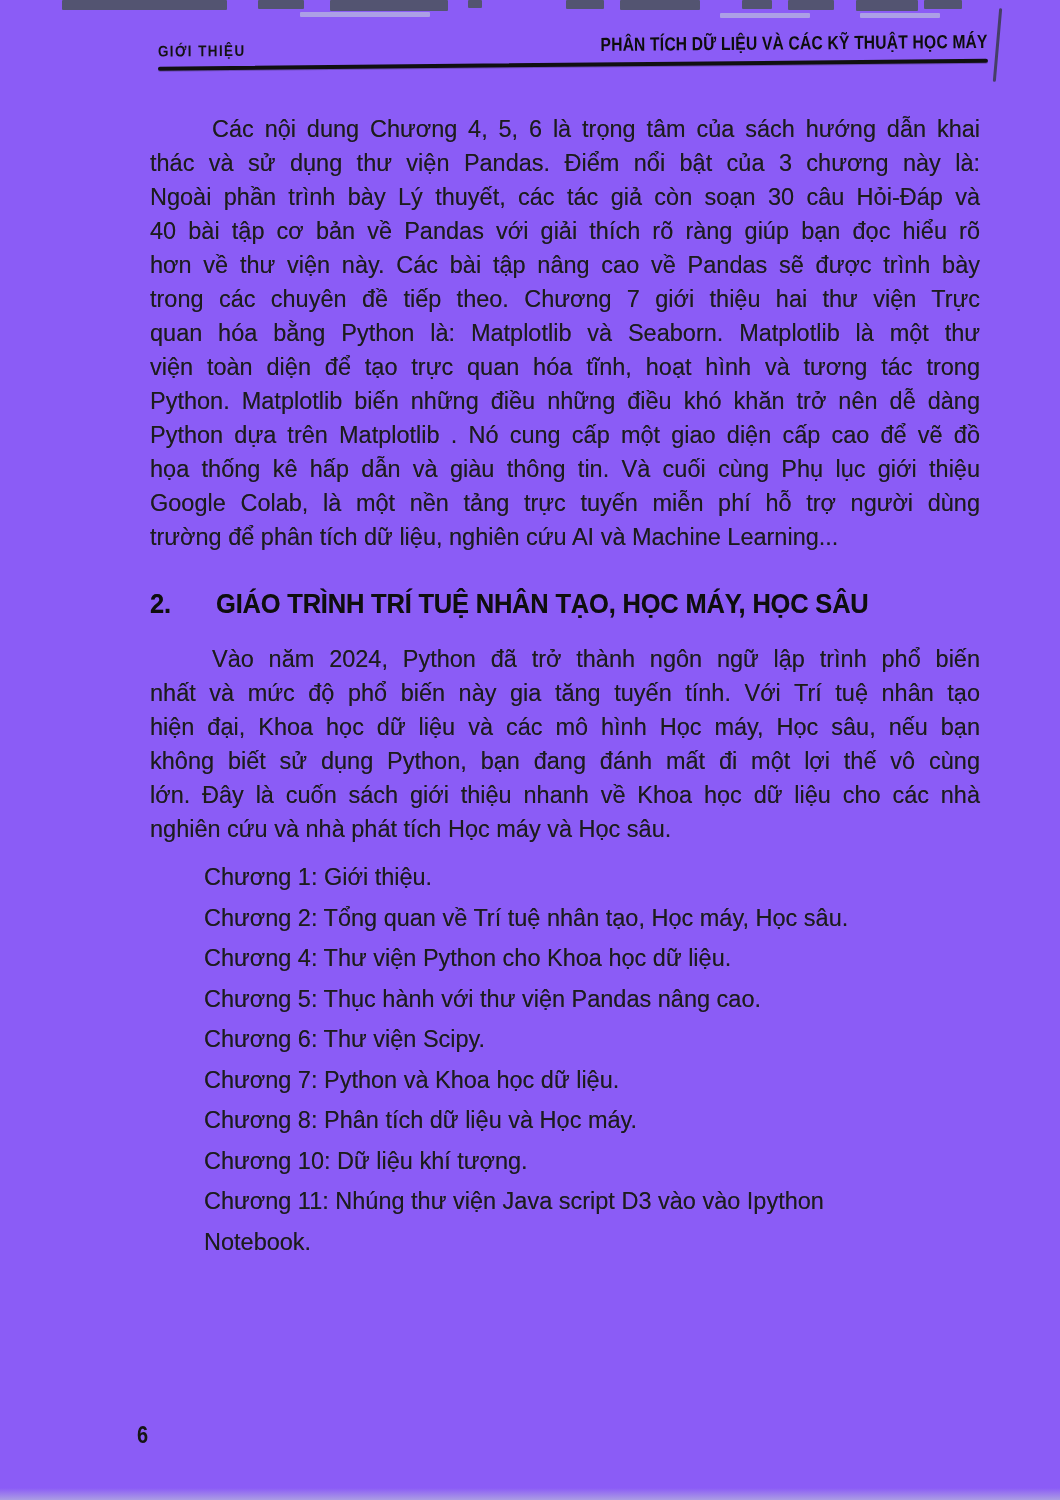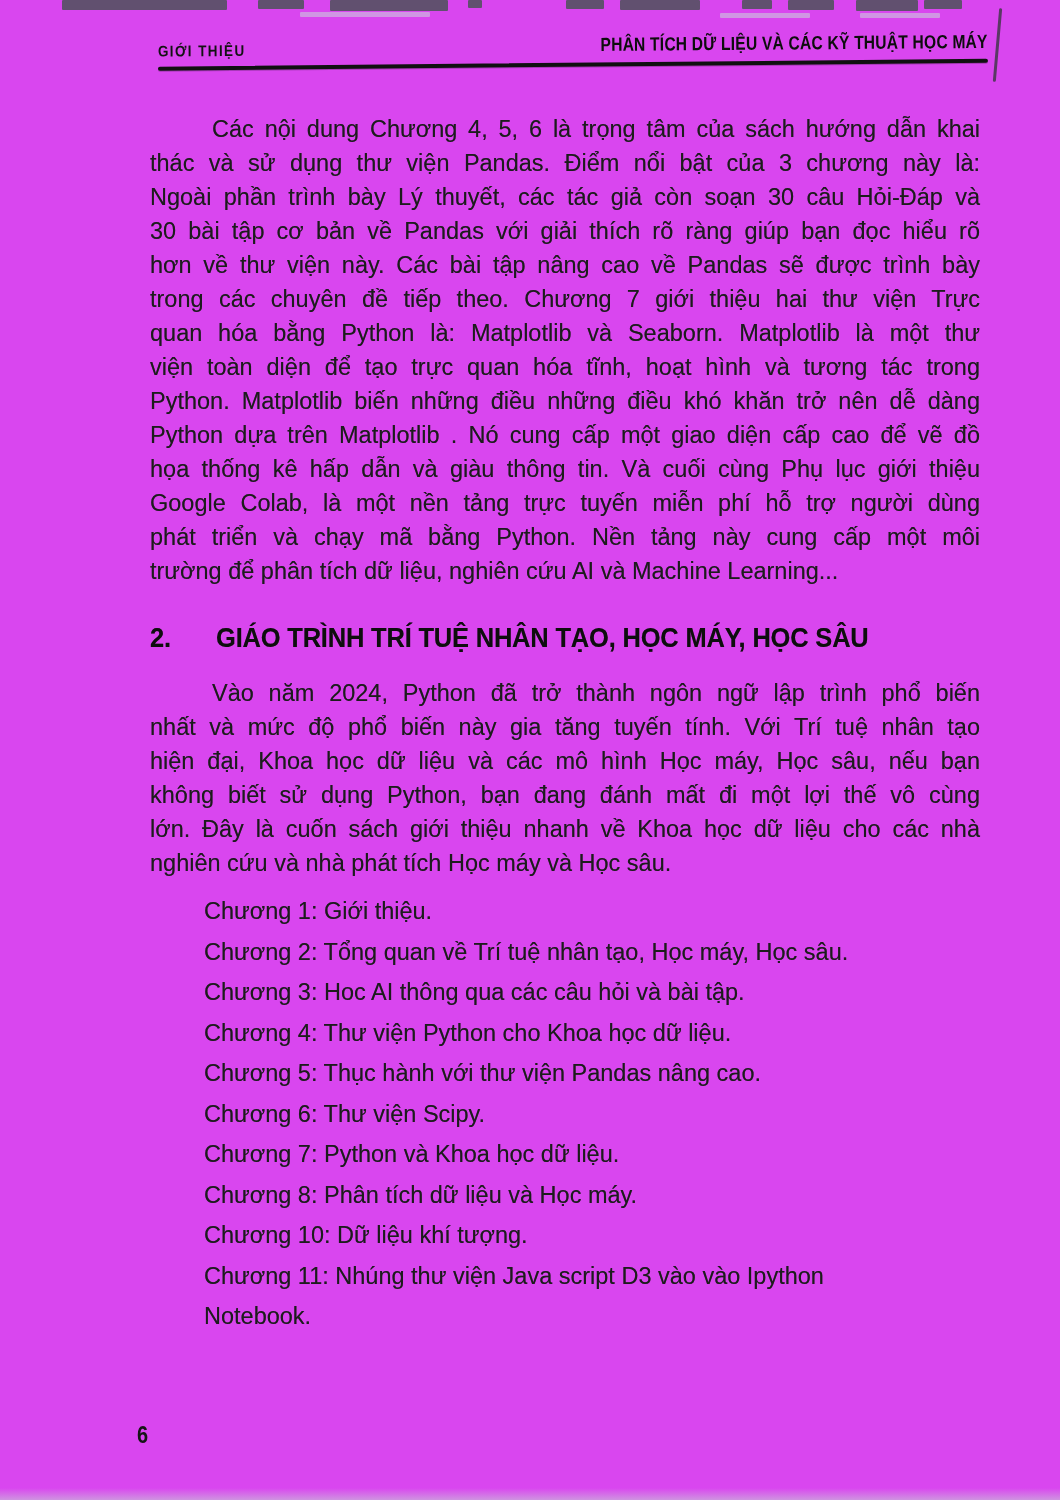--- a/index.html
+++ b/index.html
@@ -1,20 +1,20 @@
 <!DOCTYPE html>
 <html><head>
 <meta charset="utf-8">
 <style>
   html,body{margin:0;padding:0;background:#e8e8e8;}
   .page{
     position:relative;
     width:1060px;height:1500px;
     margin:0 auto;
-    background:#d946ef;
+    background:#8b5cf6;
     overflow:hidden;
     font-family:"Liberation Sans", sans-serif;
     color:#1e1e1e;
   }
   
   .top-bars{position:absolute;top:0;left:0;width:100%;height:22px;}
   .top-bars .bar{
     position:absolute;top:0;
     background:#475353;opacity:.82;border-radius:1px;
   }
@@ -120,51 +120,49 @@
     </div>
     <div class="header-rule"></div>
   </div>
 
   <div class="content">
 
     <div class="para p1">
         <div class="pline">Các nội dung Chương 4, 5, 6 là trọng tâm của sách hướng dẫn khai</div>
         <div class="pline">thác và sử dụng thư viện Pandas. Điểm nổi bật của 3 chương này là:</div>
         <div class="pline">Ngoài phần trình bày Lý thuyết, các tác giả còn soạn 30 câu Hỏi-Đáp và</div>
-        <div class="pline">30 bài tập cơ bản về Pandas với giải thích rõ ràng giúp bạn đọc hiểu rõ</div>
+        <div class="pline">40 bài tập cơ bản về Pandas với giải thích rõ ràng giúp bạn đọc hiểu rõ</div>
         <div class="pline">hơn về thư viện này. Các bài tập nâng cao về Pandas sẽ được trình bày</div>
         <div class="pline">trong các chuyên đề tiếp theo. Chương 7 giới thiệu hai thư viện Trực</div>
         <div class="pline">quan hóa bằng Python là: Matplotlib và Seaborn. Matplotlib là một thư</div>
         <div class="pline">viện toàn diện để tạo trực quan hóa tĩnh, hoạt hình và tương tác trong</div>
         <div class="pline">Python. Matplotlib biến những điều những điều khó khăn trở nên dễ dàng</div>
         <div class="pline">Python dựa trên Matplotlib . Nó cung cấp một giao diện cấp cao để vẽ đồ</div>
         <div class="pline">họa thống kê hấp dẫn và giàu thông tin. Và cuối cùng Phụ lục giới thiệu</div>
         <div class="pline">Google Colab, là một nền tảng trực tuyến miễn phí hỗ trợ người dùng</div>
-        <div class="pline">phát triển và chạy mã bằng Python. Nền tảng này cung cấp một môi</div>
         <div class="pline">trường để phân tích dữ liệu, nghiên cứu AI và Machine Learning...</div>
       </div>
 
     <div class="section-heading">
       <span class="section-number">2.</span>
       <span class="section-title">GIÁO TRÌNH TRÍ TUỆ NHÂN TẠO, HỌC MÁY, HỌC SÂU</span>
     </div>
 
     <div class="para p2">
         <div class="pline">Vào năm 2024, Python đã trở thành ngôn ngữ lập trình phổ biến</div>
         <div class="pline">nhất và mức độ phổ biến này gia tăng tuyến tính. Với Trí tuệ nhân tạo</div>
         <div class="pline">hiện đại, Khoa học dữ liệu và các mô hình Học máy, Học sâu, nếu bạn</div>
         <div class="pline">không biết sử dụng Python, bạn đang đánh mất đi một lợi thế vô cùng</div>
         <div class="pline">lớn. Đây là cuốn sách giới thiệu nhanh về Khoa học dữ liệu cho các nhà</div>
         <div class="pline">nghiên cứu và nhà phát tích Học máy và Học sâu.</div>
       </div>
 
     <div class="chapters">
         <div class="line">Chương 1: Giới thiệu.</div>
         <div class="line">Chương 2: Tổng quan về Trí tuệ nhân tạo, Học máy, Học sâu.</div>
-        <div class="line">Chương 3: Hoc AI thông qua các câu hỏi và bài tập.</div>
         <div class="line">Chương 4: Thư viện Python cho Khoa học dữ liệu.</div>
         <div class="line">Chương 5: Thục hành với thư viện Pandas nâng cao.</div>
         <div class="line">Chương 6: Thư viện Scipy.</div>
         <div class="line">Chương 7: Python và Khoa học dữ liệu.</div>
         <div class="line">Chương 8: Phân tích dữ liệu và Học máy.</div>
         <div class="line">Chương 10: Dữ liệu khí tượng.</div>
         <div class="line">Chương 11: Nhúng thư viện Java script D3 vào vào Ipython</div>
         <div class="line">Notebook.</div>
       </div>
 

